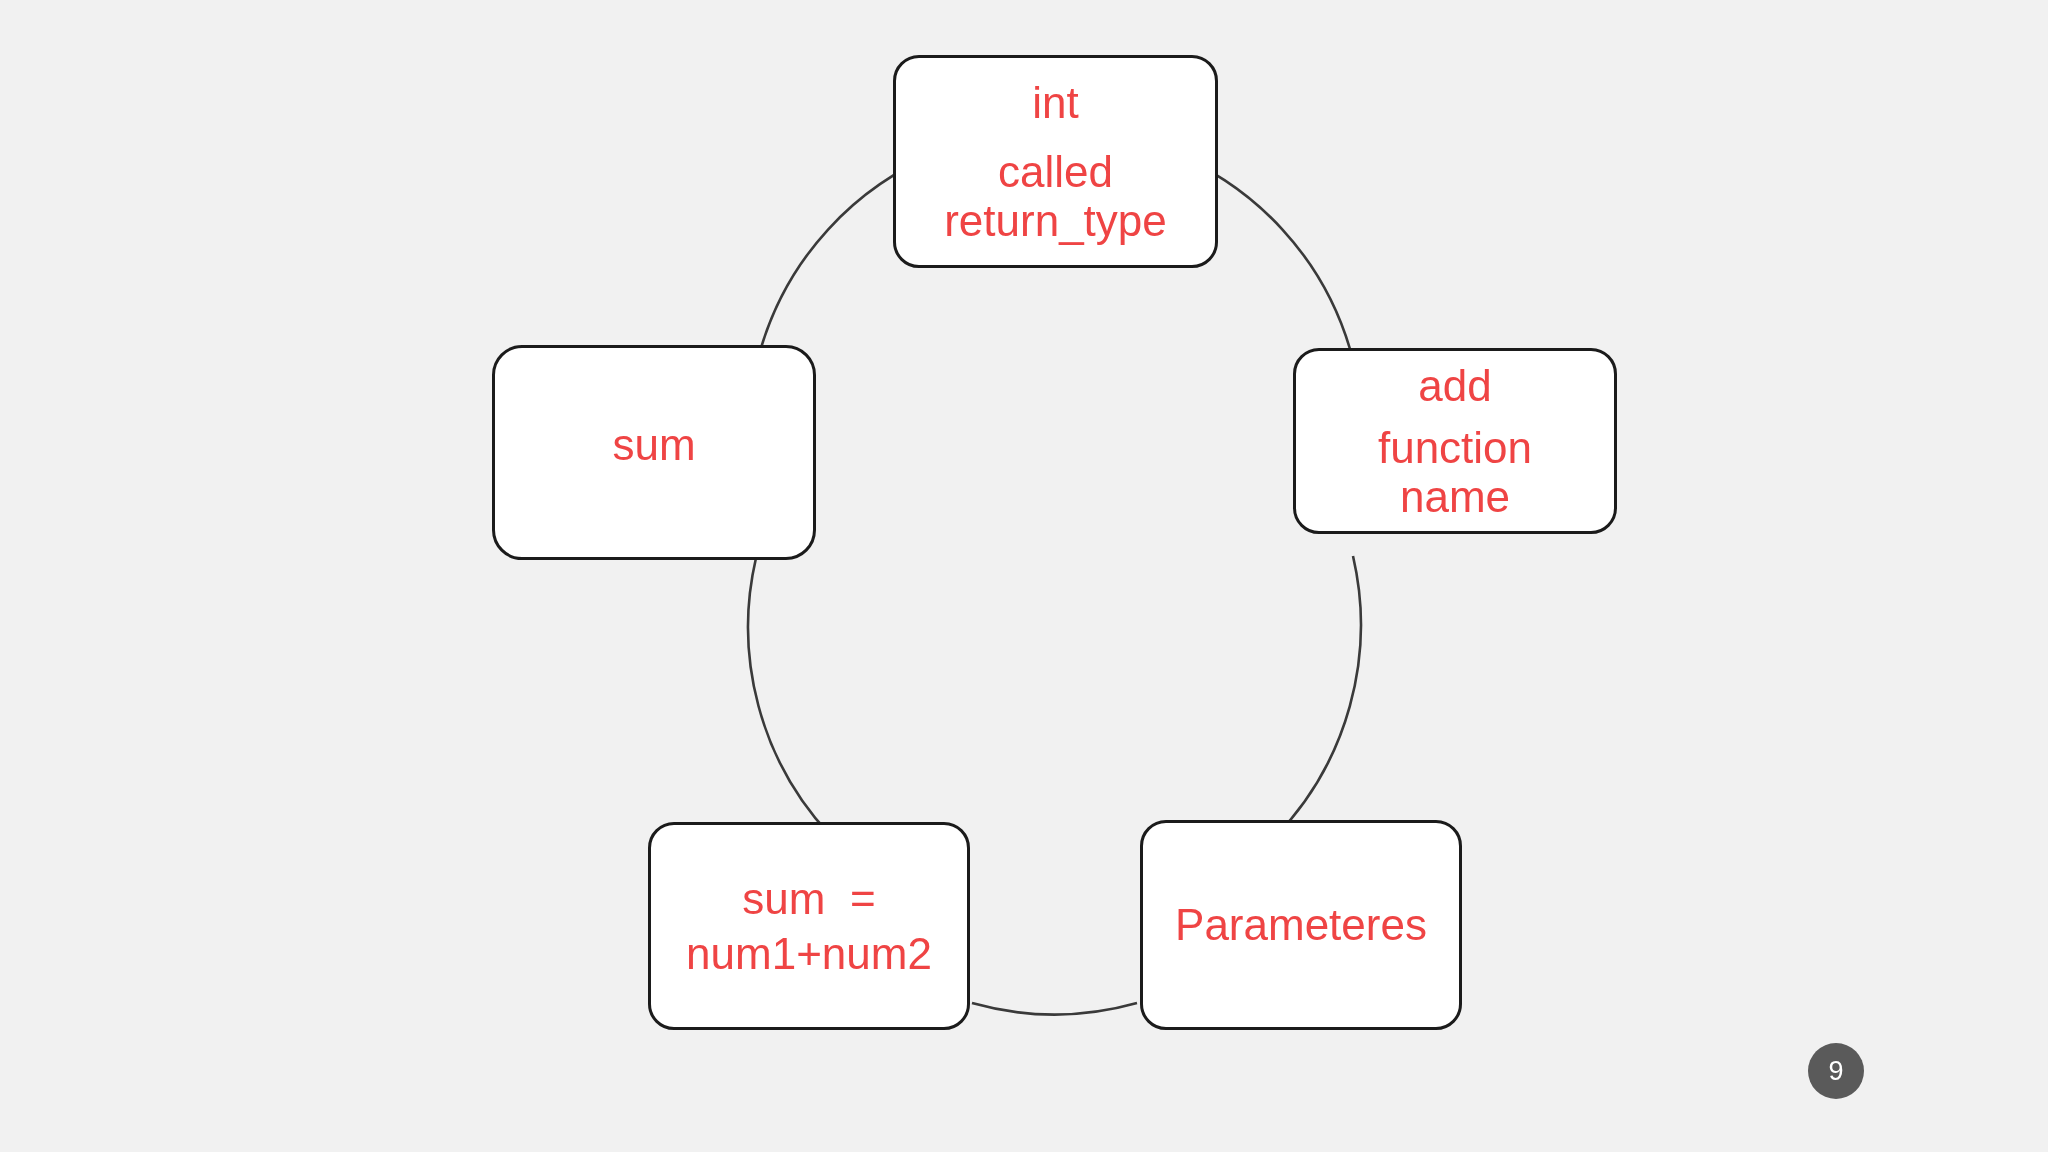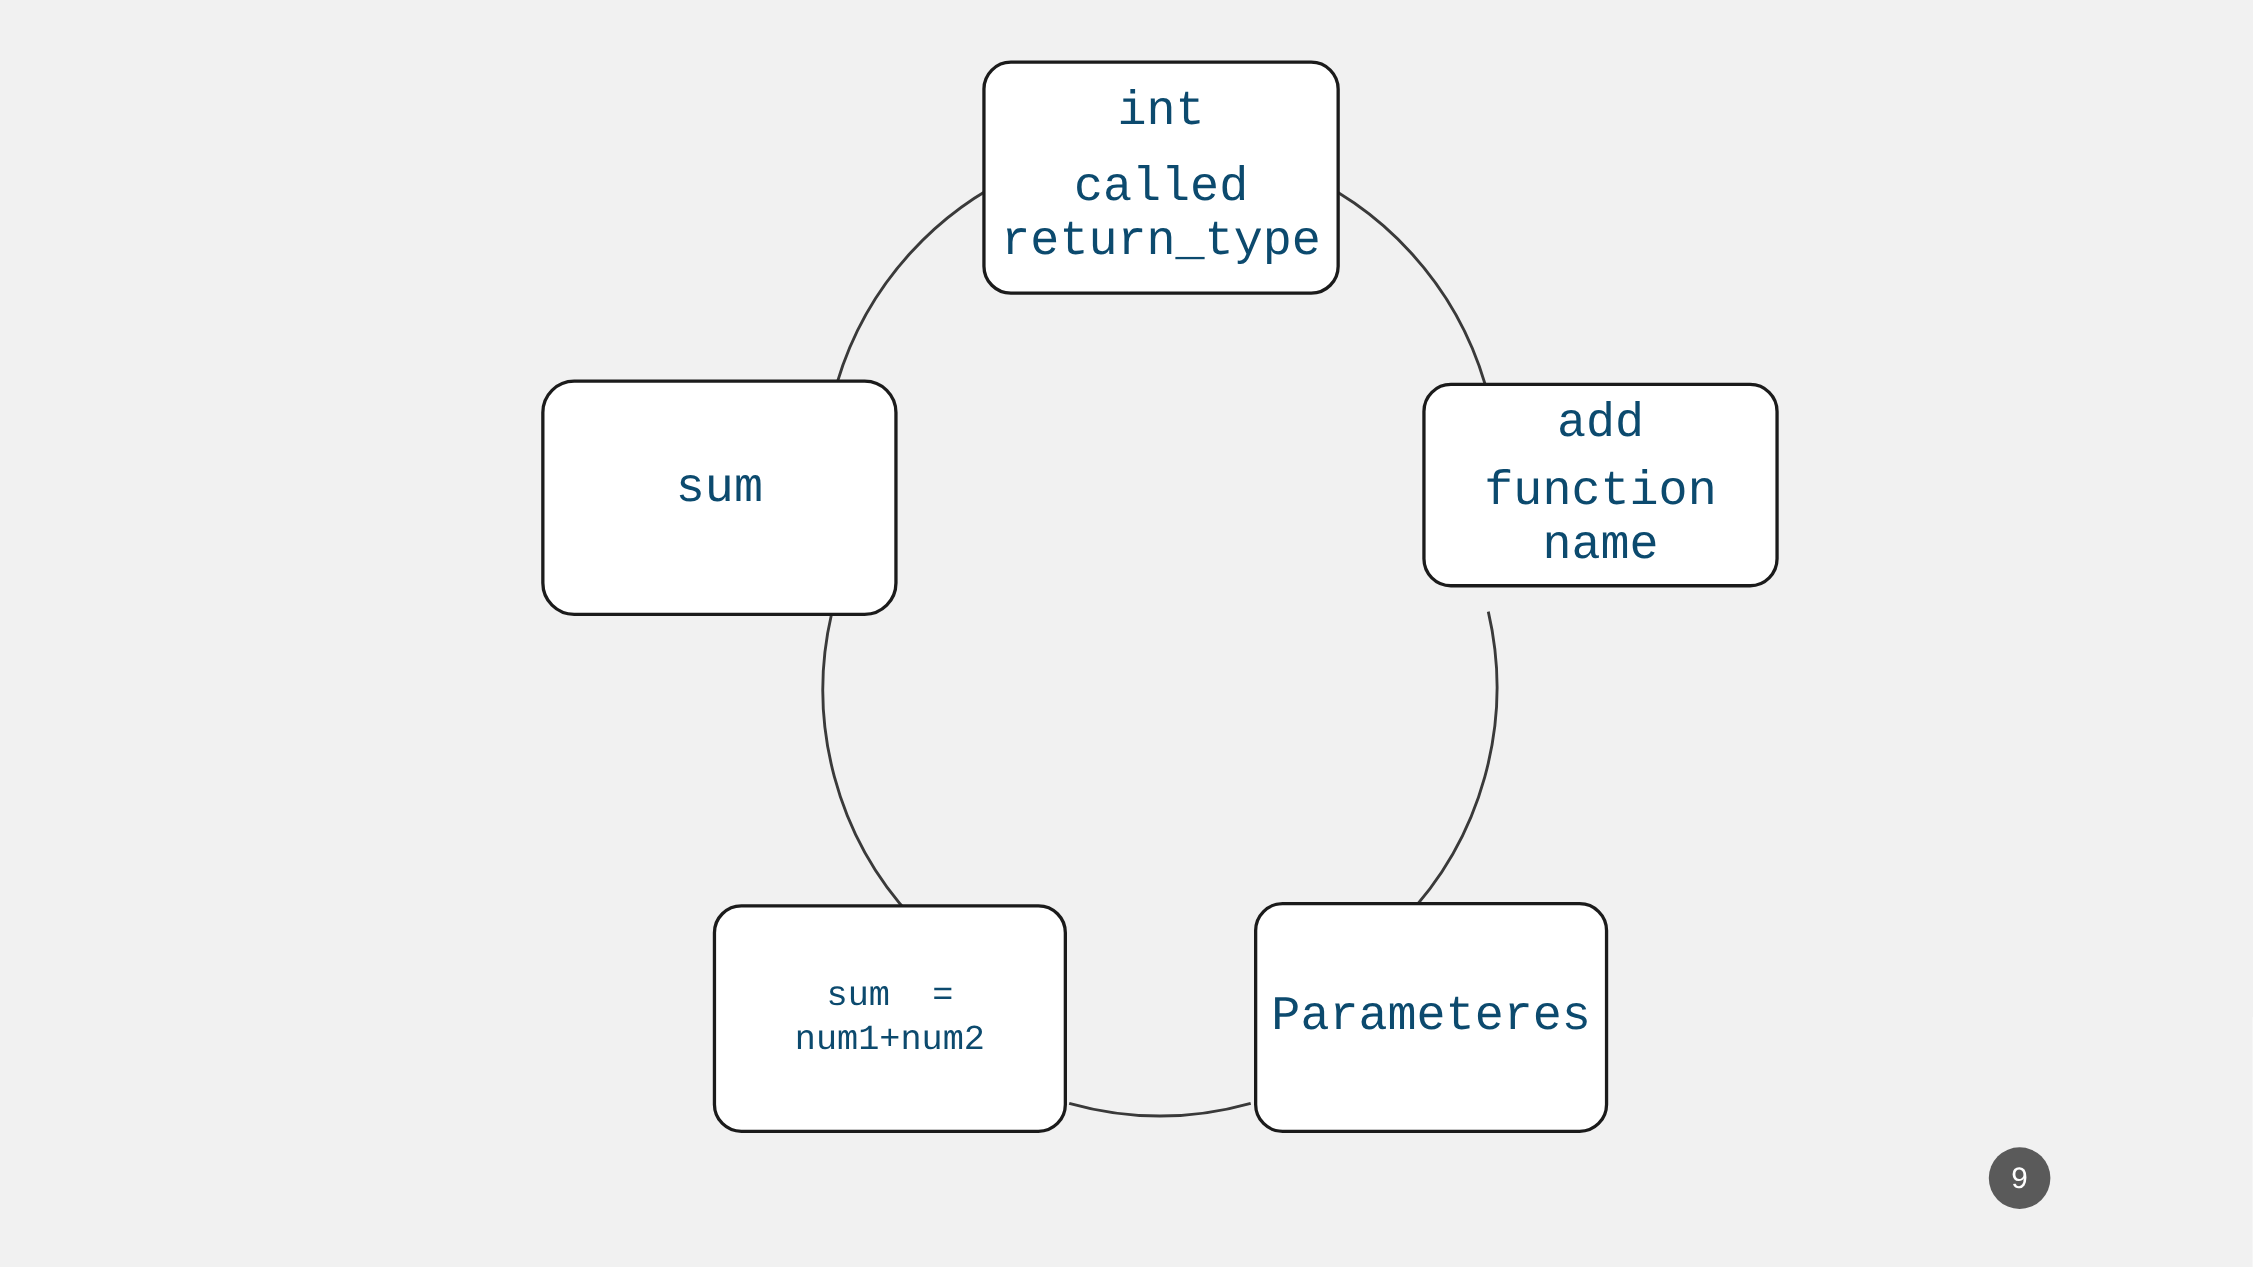--- a/index.html
+++ b/index.html
@@ -28,24 +28,23 @@
     position: absolute;
     box-sizing: border-box;
     background: #ffffff;
     border: 3px solid #1b1b1b;
     border-radius: 26px;
     display: flex;
     flex-direction: column;
     align-items: center;
     justify-content: center;
     text-align: center;
-    color: #0c4a6e;
+    color: #ef4444;
     line-height: 1.12;
     z-index: 3;
-    font-family: Liberation Mono, monospace;
   }
   .node .line {
     display: block;
     white-space: pre;
   }
   .node .l1 { margin-bottom: 0.30em; }
 
   
   #node-return-type {
     left: 893px;  top: 55px;  width: 325px; height: 213px;
@@ -54,21 +53,21 @@
   #node-function-name {
     left: 1293px; top: 348px; width: 324px; height: 186px;
     font-size: 44px;
   }
   #node-parameters {
     left: 1140px; top: 820px; width: 322px; height: 210px;
     font-size: 44px;
   }
   #node-body {
     left: 648px;  top: 822px; width: 322px; height: 208px;
-    font-size: 32px;
+    font-size: 44px;
   }
   #node-return-value {
     left: 492px;  top: 345px; width: 324px; height: 215px;
     font-size: 44px;
     border-radius: 30px;
   }
 
   #node-return-type .l1 { margin-bottom: 0.45em; }
   #node-function-name .l1 { margin-bottom: 0.28em; }
   #node-return-value .l1 { margin-bottom: 0.38em; }

